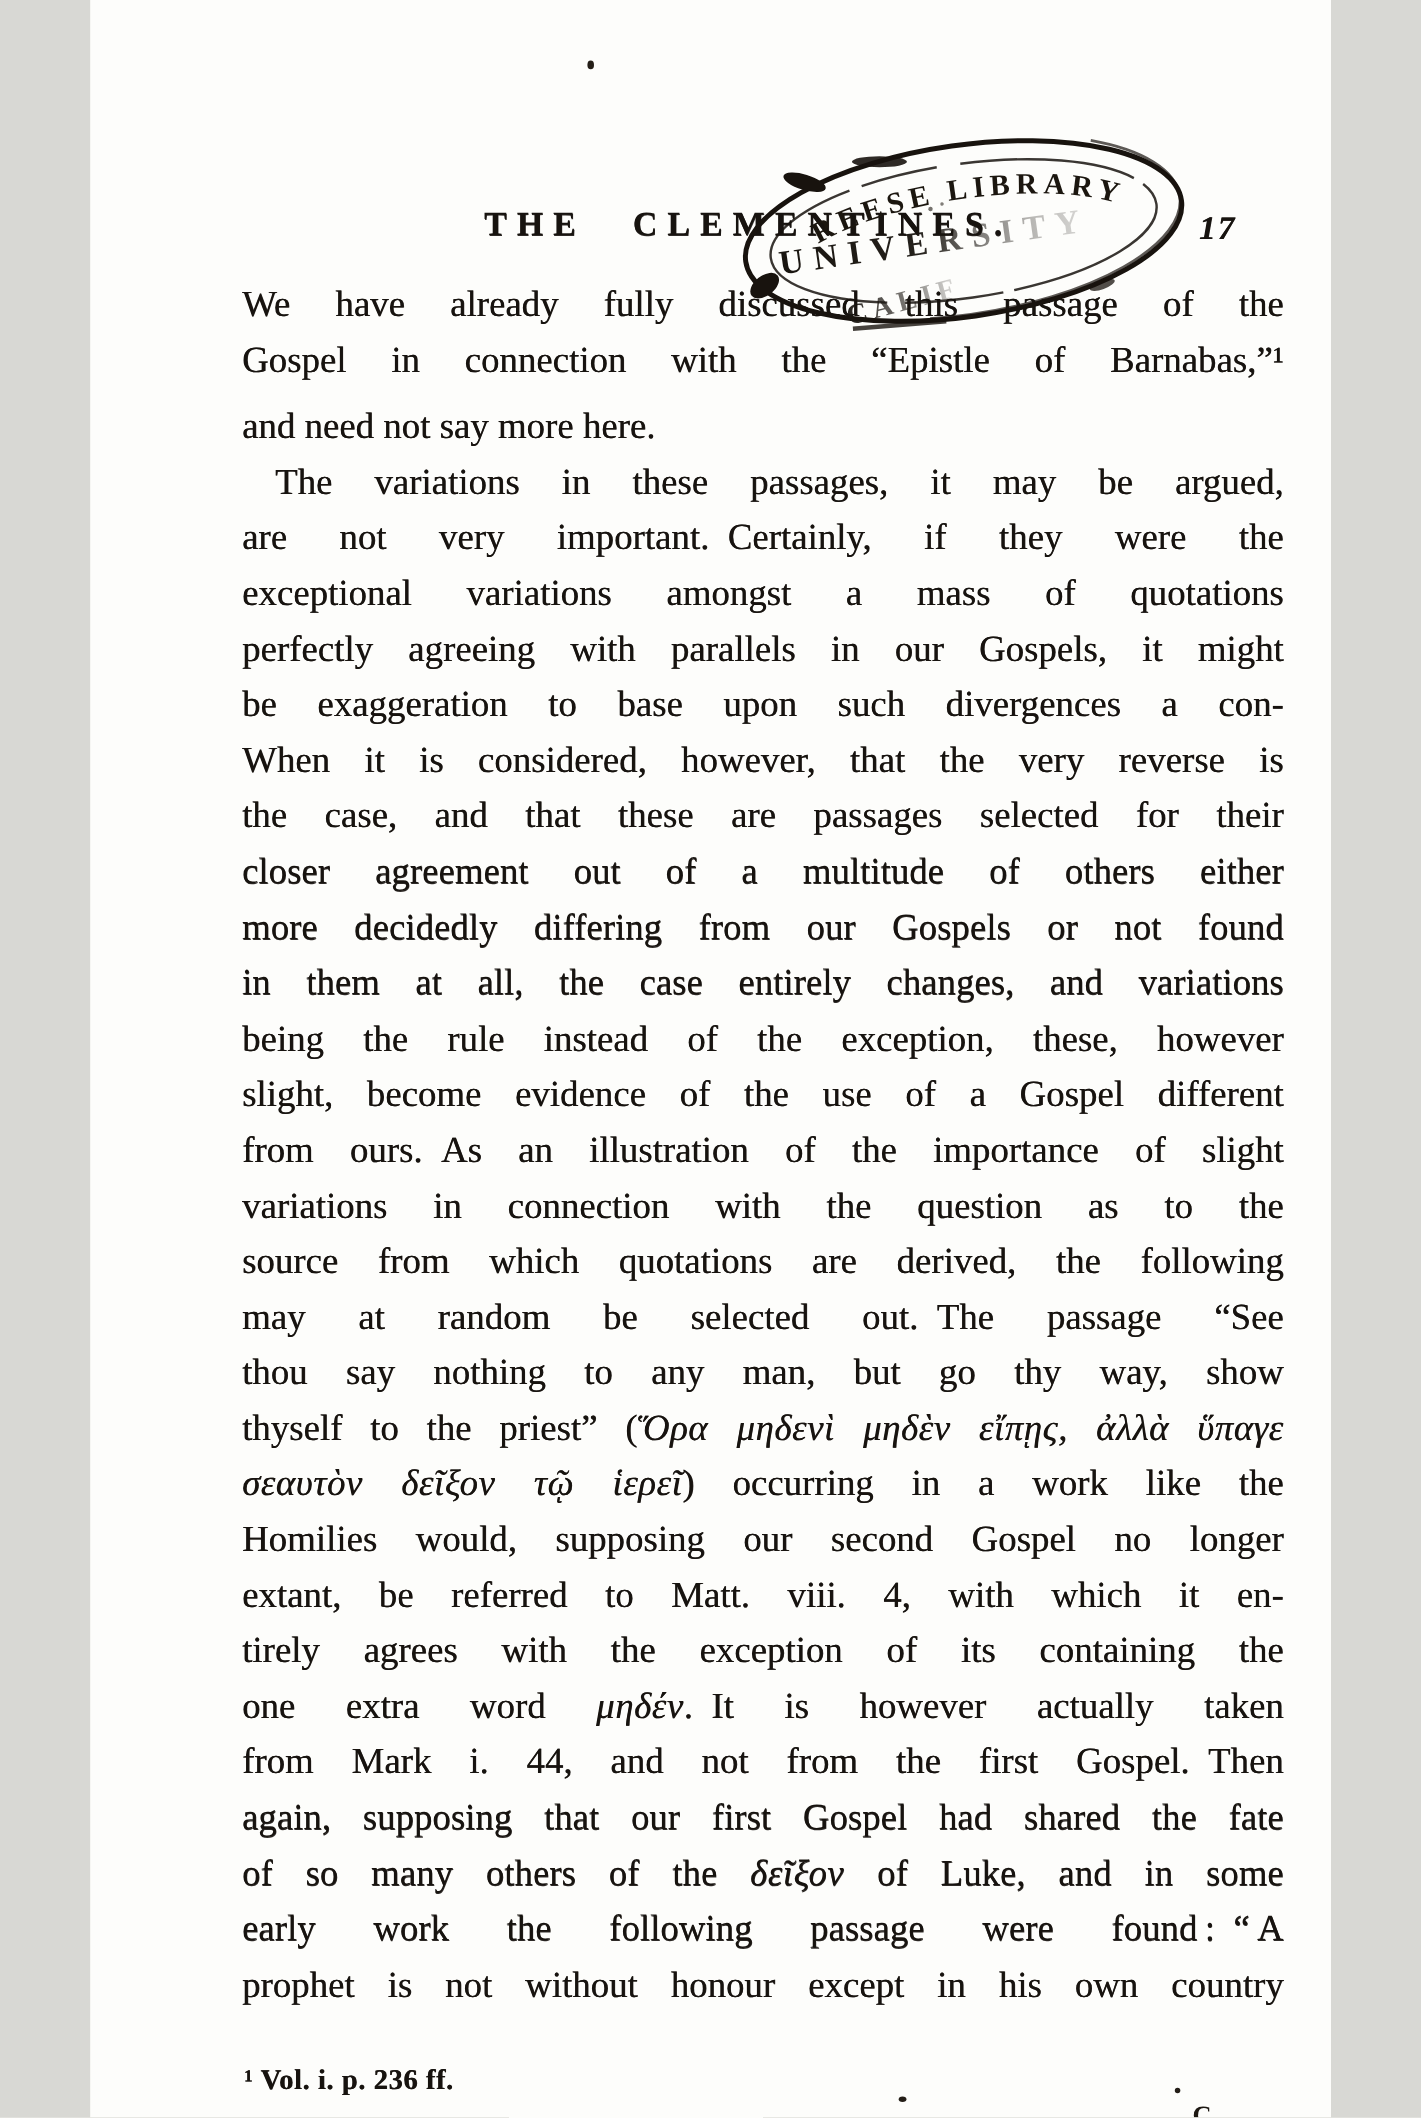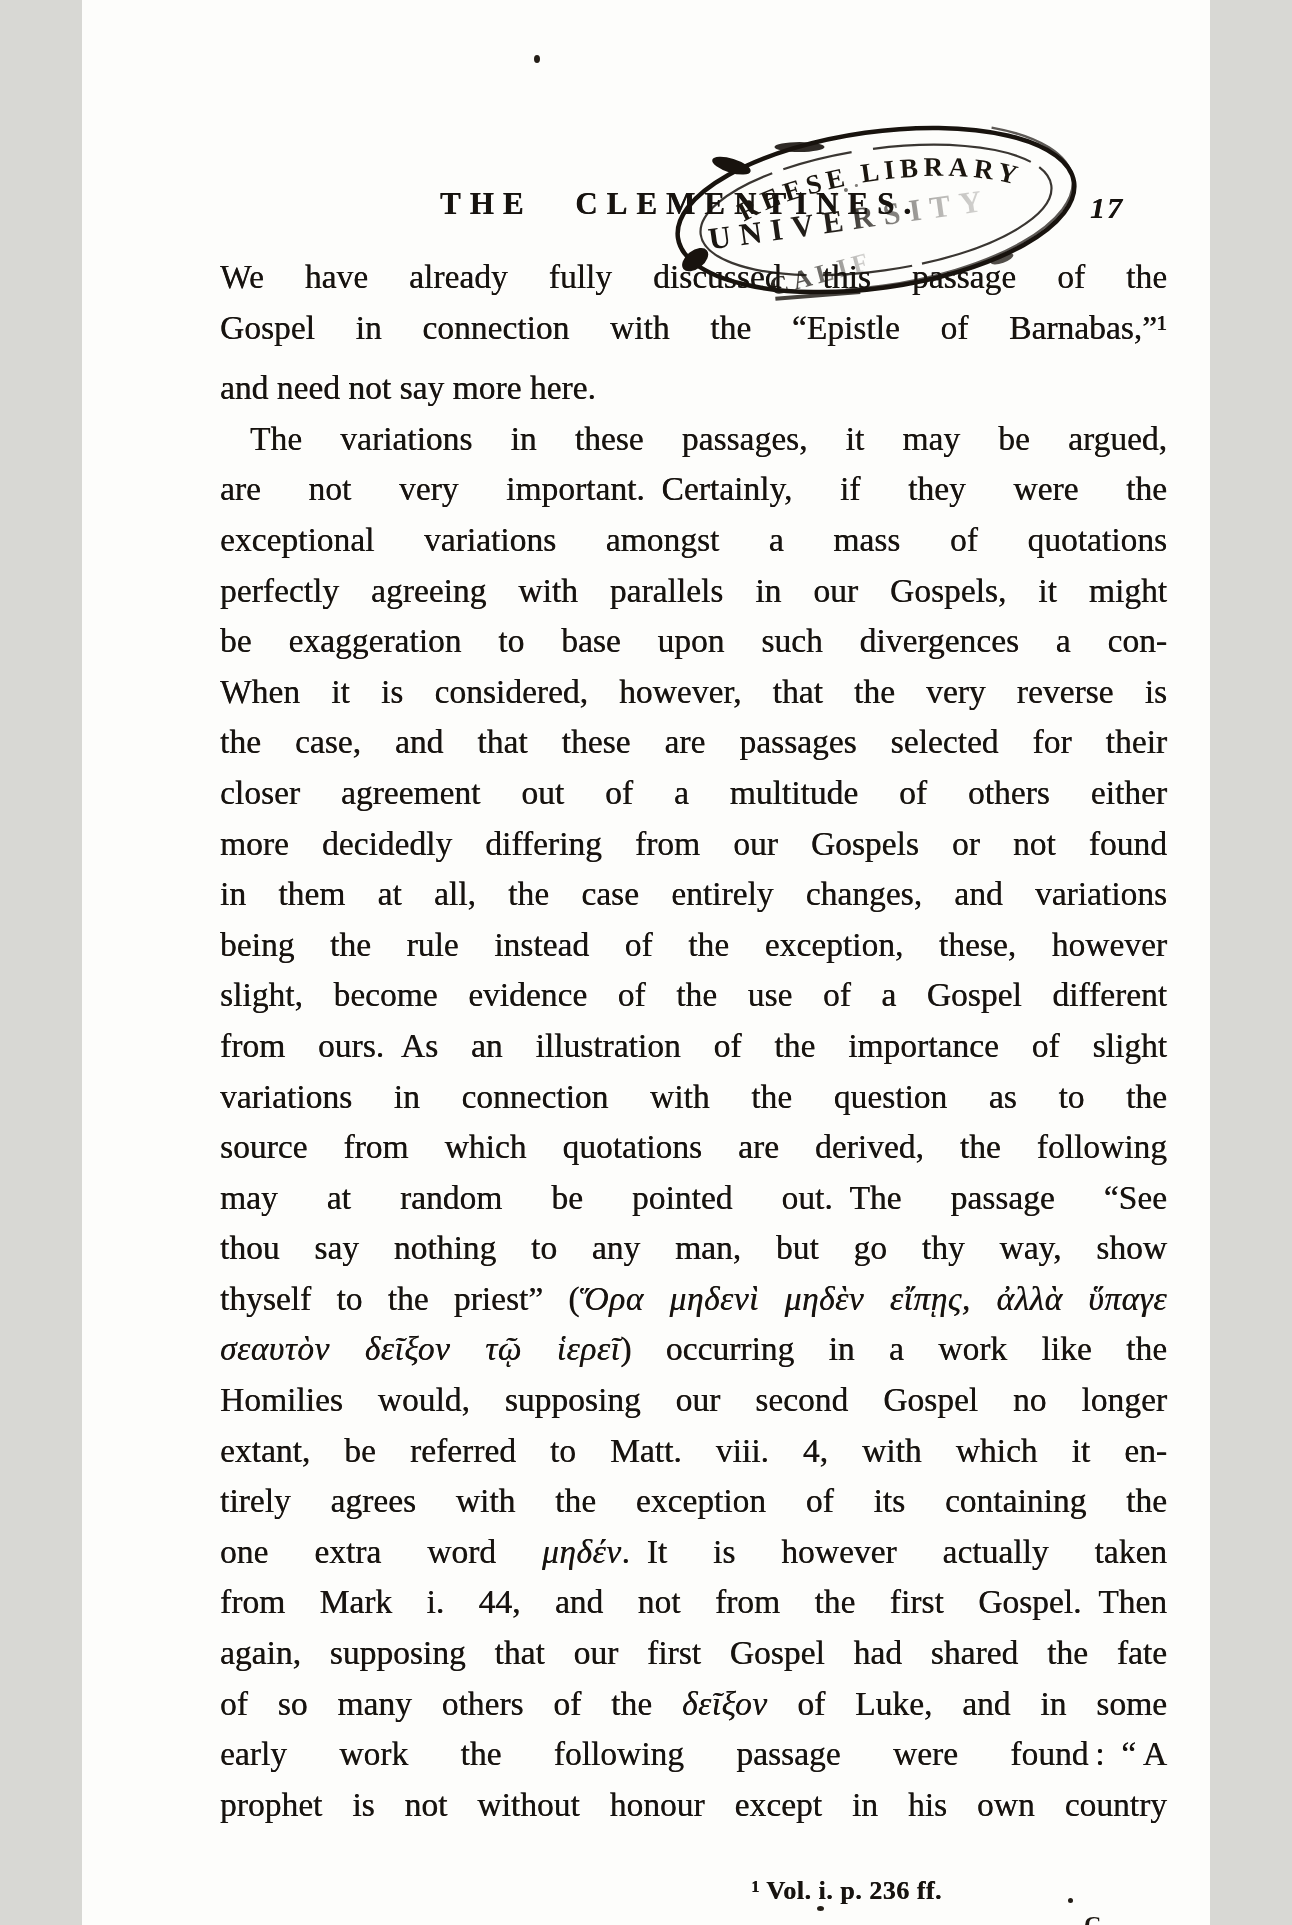--- a/index.html
+++ b/index.html
@@ -24,21 +24,21 @@
   }
   .line{
     text-align:justify;text-align-last:justify;
     height:50.6px;overflow:visible;white-space:normal;
   }
   .line.nojust{text-align-last:left;margin-top:10px;}
   .line.indent{text-indent:30px;}
   .greek{font-style:italic;letter-spacing:.5px;}
   .footnote{
     position:absolute;top:1876px;left:140px;width:720px;
-    text-align:right;font-size:26px;font-weight:bold;letter-spacing:.5px;
+    text-align:left;font-size:26px;font-weight:bold;letter-spacing:.5px;
   }
   .frag-left{
     position:absolute;left:255px;top:1914px;width:100px;height:9px;overflow:hidden;
     font-size:22px;font-weight:bold;letter-spacing:3px;color:#2a241e;
   }
   .frag-c{
     position:absolute;left:1002px;top:1911px;width:26px;height:14px;overflow:hidden;
     font-size:24px;font-weight:bold;color:#1d1812;
   }
   .speck{position:absolute;background:#241e17;border-radius:50%;}
@@ -74,21 +74,21 @@
       <div class="line"><span>When it is considered, however, that the very reverse is</span></div>
       <div class="line"><span>the case, and that these are passages selected for their</span></div>
       <div class="line"><span>closer agreement out of a multitude of others either</span></div>
       <div class="line"><span>more decidedly differing from our Gospels or not found</span></div>
       <div class="line"><span>in them at all, the case entirely changes, and variations</span></div>
       <div class="line"><span>being the rule instead of the exception, these, however</span></div>
       <div class="line"><span>slight, become evidence of the use of a Gospel different</span></div>
       <div class="line"><span>from ours. As an illustration of the importance of slight</span></div>
       <div class="line"><span>variations in connection with the question as to the</span></div>
       <div class="line"><span>source from which quotations are derived, the following</span></div>
-      <div class="line"><span>may at random be pointed out. The passage “See</span></div>
+      <div class="line"><span>may at random be selected out. The passage “See</span></div>
       <div class="line"><span>thou say nothing to any man, but go thy way, show</span></div>
       <div class="line"><span>thyself to the priest” (</span><span class="greek">Ὅρα μηδενὶ μηδὲν εἴπῃς, ἀλλὰ ὕπαγε</span></div>
       <div class="line"><span class="greek">σεαυτὸν δεῖξον τῷ ἱερεῖ</span><span>) occurring in a work like the</span></div>
       <div class="line"><span>Homilies would, supposing our second Gospel no longer</span></div>
       <div class="line"><span>extant, be referred to Matt. viii. 4, with which it en-</span></div>
       <div class="line"><span>tirely agrees with the exception of its containing the</span></div>
       <div class="line"><span>one extra word </span><span class="greek">μηδέν</span><span>. It is however actually taken</span></div>
       <div class="line"><span>from Mark i. 44, and not from the first Gospel. Then</span></div>
       <div class="line"><span>again, supposing that our first Gospel had shared the fate</span></div>
       <div class="line"><span>of so many others of the </span><span class="greek">δεῖξον</span><span> of Luke, and in some</span></div>

